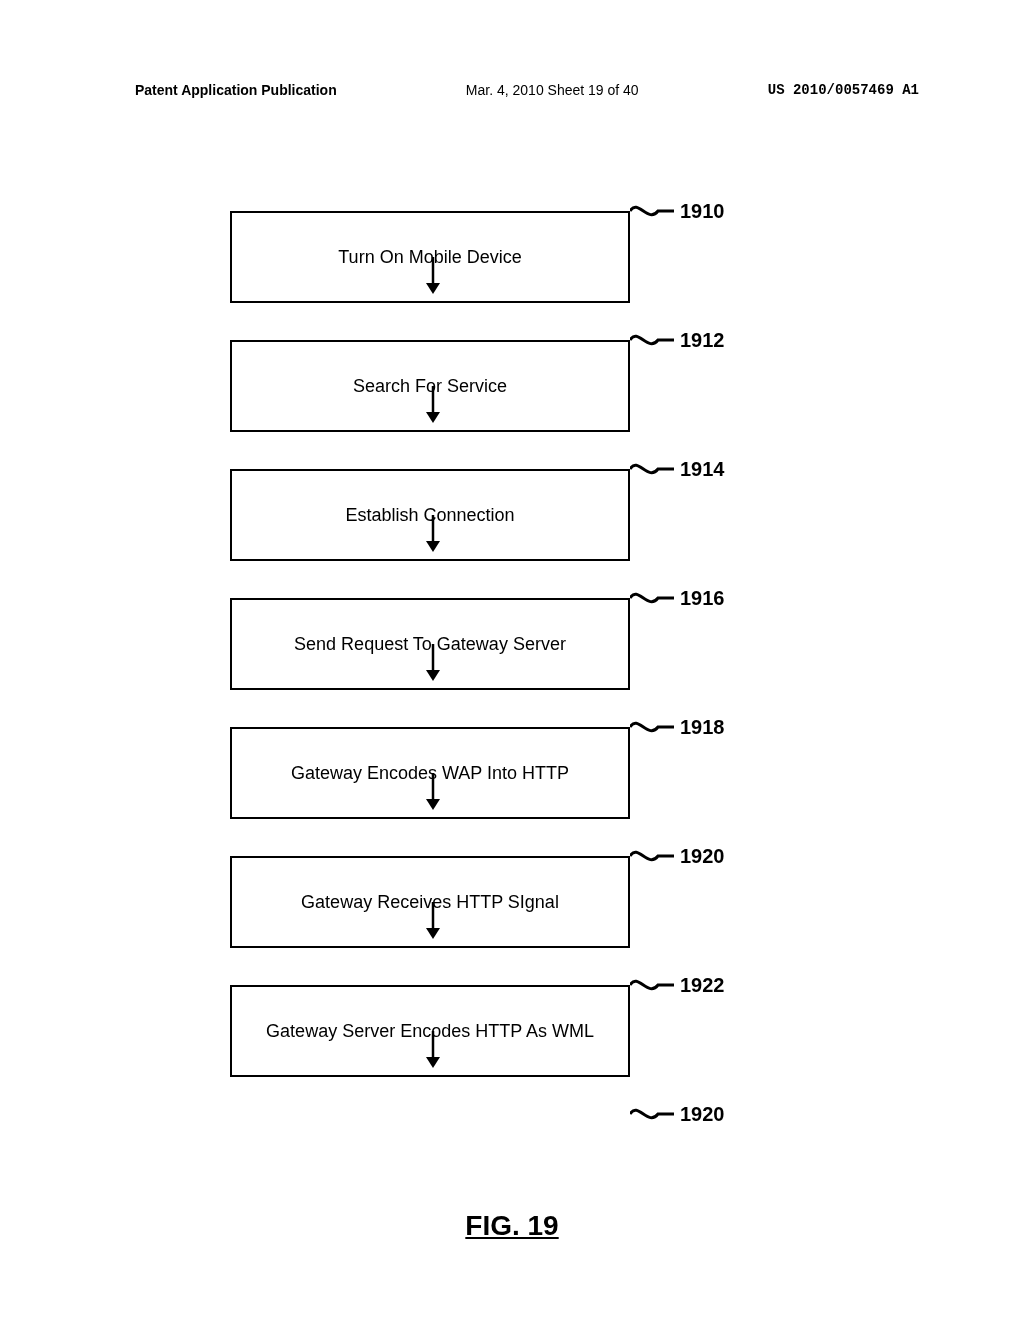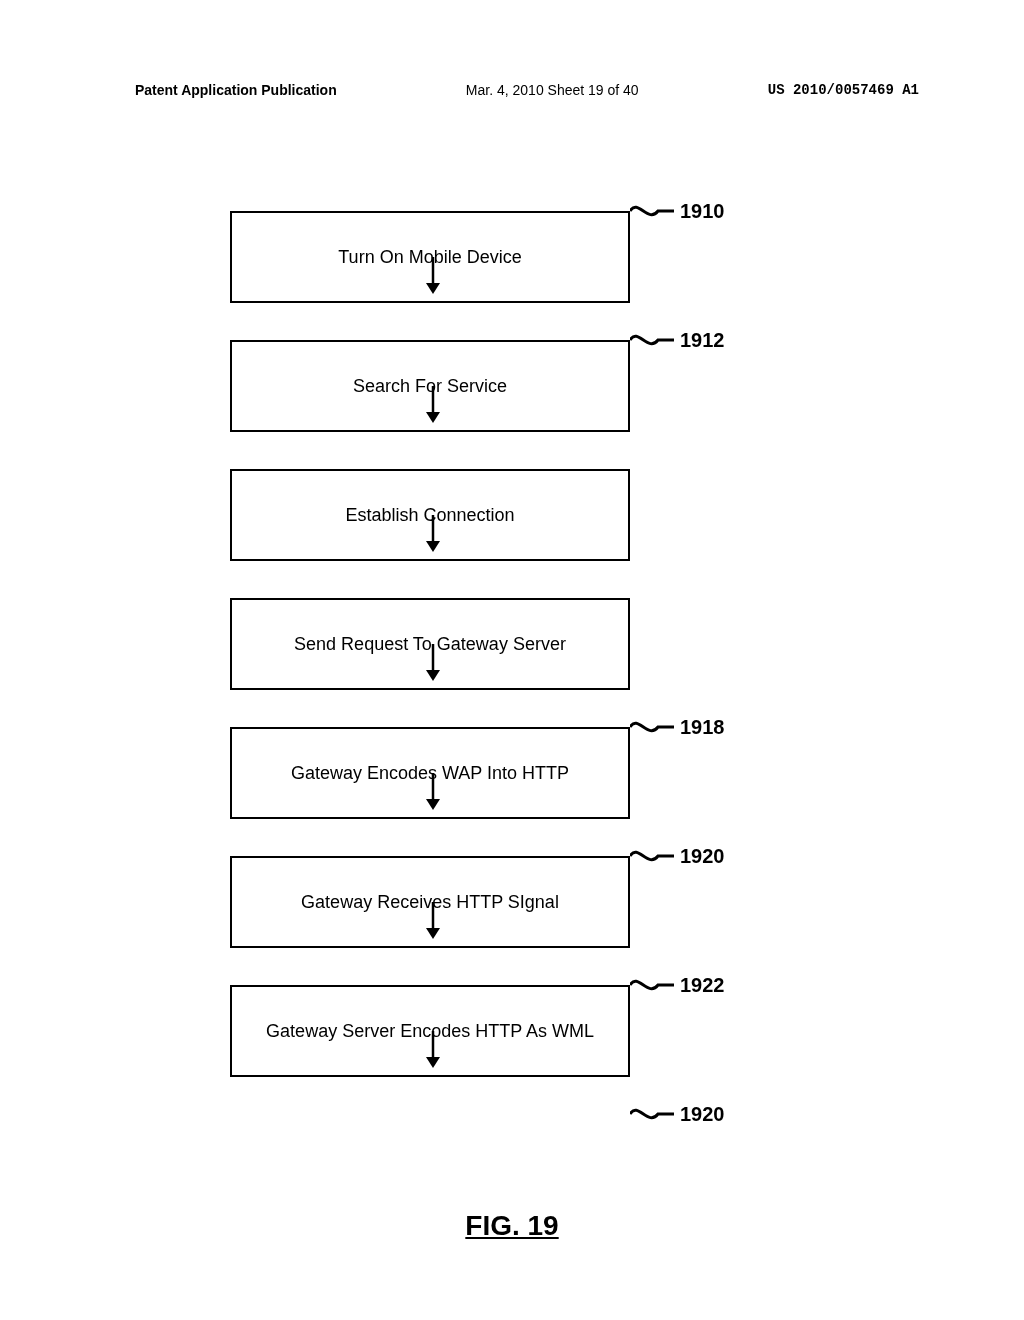--- a/index.html
+++ b/index.html
@@ -128,32 +128,44 @@
     <svg width="14" height="37">
         <line x1="7" y1="0" x2="7" y2="28" stroke="#000" stroke-width="2.5"></line>
         <polygon points="7,37 0,26 14,26" fill="#000"></polygon>
       </svg>
   </div>
 
   <div class="step-row">
     <div class="box">
         <span>Establish Connection</span>
       </div>
+    <div class="ref-group">
+      <svg width="44" height="30">
+          <path d="M0 15 C 8 2, 18 28, 28 15 L 44 15" stroke="#000" stroke-width="3" fill="none"></path>
+        </svg>
+      <span class="ref-label">1914</span>
+    </div>
   </div>
   <div class="arrow-gap">
     <svg width="14" height="37">
         <line x1="7" y1="0" x2="7" y2="28" stroke="#000" stroke-width="2.5"></line>
         <polygon points="7,37 0,26 14,26" fill="#000"></polygon>
       </svg>
   </div>
 
   <div class="step-row">
     <div class="box">
         <span>Send Request To Gateway Server</span>
       </div>
+    <div class="ref-group">
+      <svg width="44" height="30">
+          <path d="M0 15 C 8 2, 18 28, 28 15 L 44 15" stroke="#000" stroke-width="3" fill="none"></path>
+        </svg>
+      <span class="ref-label">1916</span>
+    </div>
   </div>
   <div class="arrow-gap">
     <svg width="14" height="37">
         <line x1="7" y1="0" x2="7" y2="28" stroke="#000" stroke-width="2.5"></line>
         <polygon points="7,37 0,26 14,26" fill="#000"></polygon>
       </svg>
   </div>
 
   <div class="step-row">
     <div class="box">

